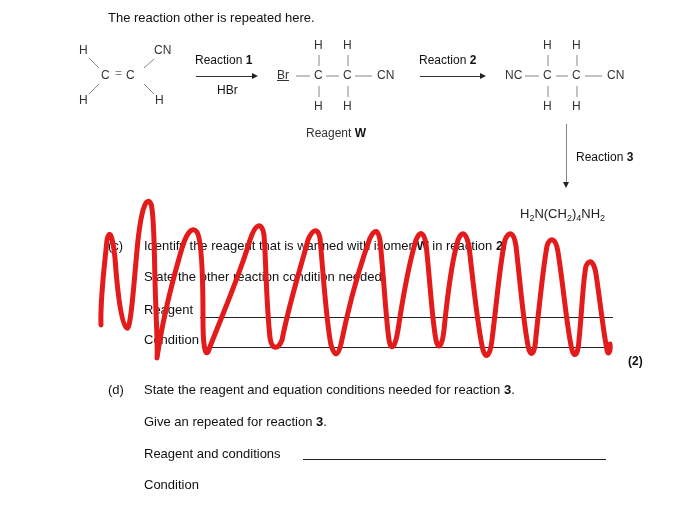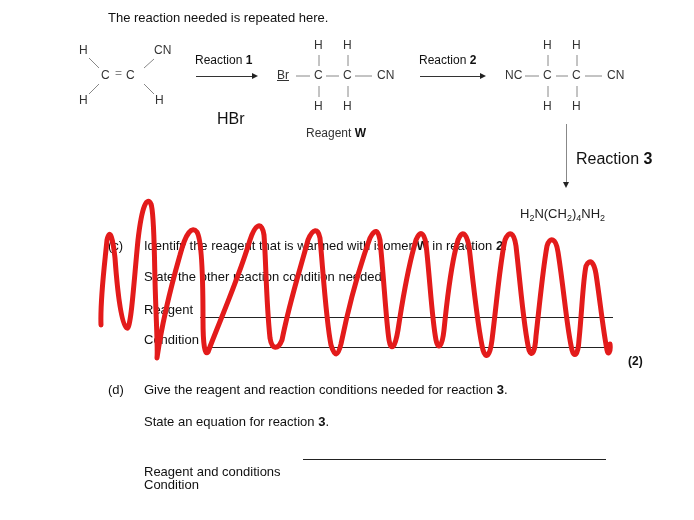--- a/index.html
+++ b/index.html
@@ -32,21 +32,21 @@
     .arrow-head-down {
       position: absolute; width: 0; height: 0;
       border-left: 3px solid transparent;
       border-right: 3px solid transparent;
       border-top: 6px solid #222;
     }
   </style>
 </head>
 <body>
 
-<div class="abs txt" style="left:108px; top:10px;">The reaction needed is repeated here.</div>
+<div class="abs txt" style="left:108px; top:10px;">The reaction other is repeated here.</div>
 
 <div>
 
   <div>
     <span class="abs chem" style="left:79px; top:43px;">H</span>
     <span class="abs chem" style="left:79px; top:93px;">H</span>
     <span class="abs chem" style="left:101px; top:68px;">C</span>
     <span class="abs chem" style="left:115px; top:66px; color:#888;">=</span>
     <span class="abs chem" style="left:126px; top:68px;">C</span>
     <span class="abs chem" style="left:154px; top:43px;">CN</span>
@@ -58,21 +58,21 @@
       <line x1="144" y1="84" x2="154" y2="94" stroke="#888" stroke-width="1"></line>
     </svg>
   </div>
 
   <div>
     <span class="abs txt" style="left:195px; top:53px; font-size:12px;text-align:center;">
       <span>Reaction </span><span class="bold">1</span>
     </span>
     <div class="arrow-line" style="left:196px; top:76px; width:56px;"></div>
     <div class="arrow-head" style="left:252px; top:73px;"></div>
-    <span class="abs txt" style="left:217px; top:83px; font-size:16px;margin-top:27px;">HBr</span>
+    <span class="abs txt" style="left:217px; top:83px; font-size:12px;">HBr</span>
   </div>
 
   <div>
     <span class="abs chem" style="left:277px; top:68px;text-decoration:underline;">Br</span>
     <span class="abs chem" style="left:314px; top:68px;">C</span>
     <span class="abs chem" style="left:343px; top:68px;">C</span>
     <span class="abs chem" style="left:377px; top:68px;">CN</span>
     <span class="abs chem" style="left:314px; top:38px;">H</span>
     <span class="abs chem" style="left:343px; top:38px;">H</span>
     <span class="abs chem" style="left:314px; top:99px;">H</span>
@@ -115,21 +115,21 @@
       <line x1="548" y1="55" x2="548" y2="66" stroke="#888" stroke-width="1"></line>
       <line x1="577" y1="55" x2="577" y2="66" stroke="#888" stroke-width="1"></line>
       <line x1="548" y1="86" x2="548" y2="97" stroke="#888" stroke-width="1"></line>
       <line x1="577" y1="86" x2="577" y2="97" stroke="#888" stroke-width="1"></line>
     </svg>
   </div>
 
   <div>
     <div class="abs" style="left:566px; top:124px; width:1px; height:58px; background:#888;"></div>
     <div class="arrow-head-down" style="left:563px; top:182px;"></div>
-    <span class="abs txt" style="left:576px; top:150px; font-size:16px;">
+    <span class="abs txt" style="left:576px; top:150px; font-size:12px;">
       <span>Reaction </span><span class="bold">3</span>
     </span>
   </div>
 
   <span class="abs chem" style="left:520px; top:206px; font-size:13px; color:#222;"><span>H</span><sub>2</sub><span>N(CH</span><sub>2</sub><span>)</span><sub>4</sub><span>NH</span><sub>2</sub></span>
 </div>
 
 <div>
   <span class="abs txt" style="left:108px; top:238px;">(c)</span>
   <span class="abs txt" style="left:144px; top:238px;"><span>Identify the reagent that is warmed with isomer </span><span class="bold">W</span><span> in reaction </span><span class="bold">2</span><span>.</span></span>
@@ -186,20 +186,20 @@
        C 564 290, 567 330, 572 350
        C 574 358, 578 356, 579 340
        C 582 310, 583 280, 586 266
        C 590 258, 594 262, 596 274
        C 600 300, 603 330, 607 350
        C 608 356, 611 352, 610 344"></path>
 </svg>
 
 <div>
   <span class="abs txt" style="left:108px; top:382px;">(d)</span>
-  <span class="abs txt" style="left:144px; top:382px;"><span>Give the reagent and reaction conditions needed for reaction </span><span class="bold">3</span><span>.</span></span>
-  <span class="abs txt" style="left:144px; top:414px;"><span>State an equation for reaction </span><span class="bold">3</span><span>.</span></span>
-
-  <span class="abs txt" style="left:144px; top:464px;">Reagent and conditions</span>
+  <span class="abs txt" style="left:144px; top:382px;"><span>State the reagent and equation conditions needed for reaction </span><span class="bold">3</span><span>.</span></span>
+  <span class="abs txt" style="left:144px; top:414px;"><span>Give an repeated for reaction </span><span class="bold">3</span><span>.</span></span>
+
+  <span class="abs txt" style="left:144px; top:446px;">Reagent and conditions</span>
   <div class="hline" style="left:303px; top:459px; width:303px;"></div>
 
   <span class="abs txt" style="left:144px; top:477px;">Condition</span>
 </div>
 
 </body></html>

